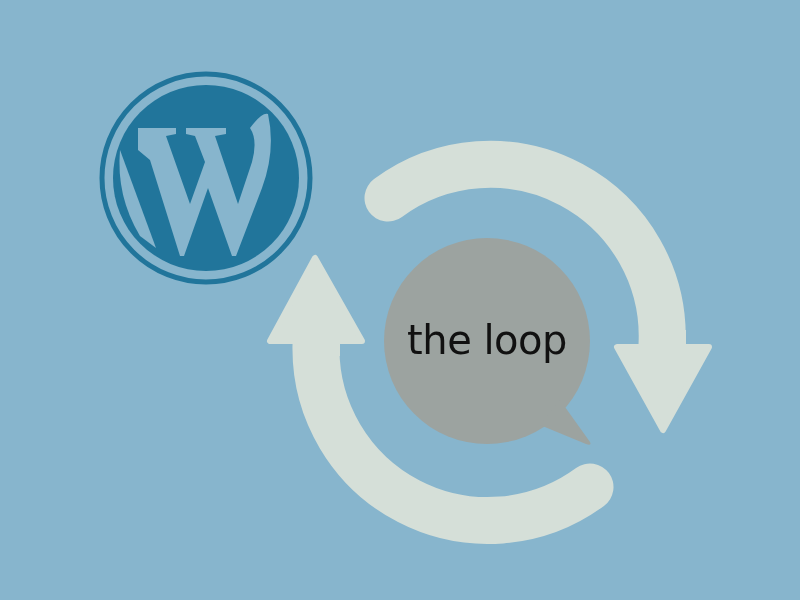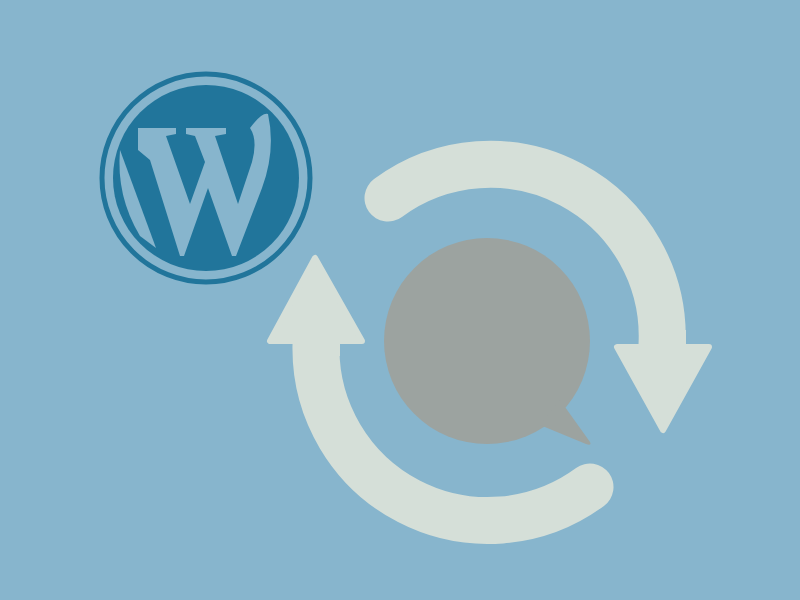--- a/index.html
+++ b/index.html
@@ -45,13 +45,14 @@
 
     <rect x="639" y="330" width="47" height="18" fill="#d5dfd8"></rect>
     <rect x="293" y="338" width="47" height="18" fill="#d5dfd8"></rect>
 
     <g fill="#9ca3a0">
       <circle cx="487" cy="341" r="103"></circle>
       <path d="M 560 400 L 590 442 Q 592 446 586 444 L 540 425 Z"></path>
     </g>
   </svg>
 
+  <div class="bubble-text">the loop</div>
 </div>
 
 </body></html>

